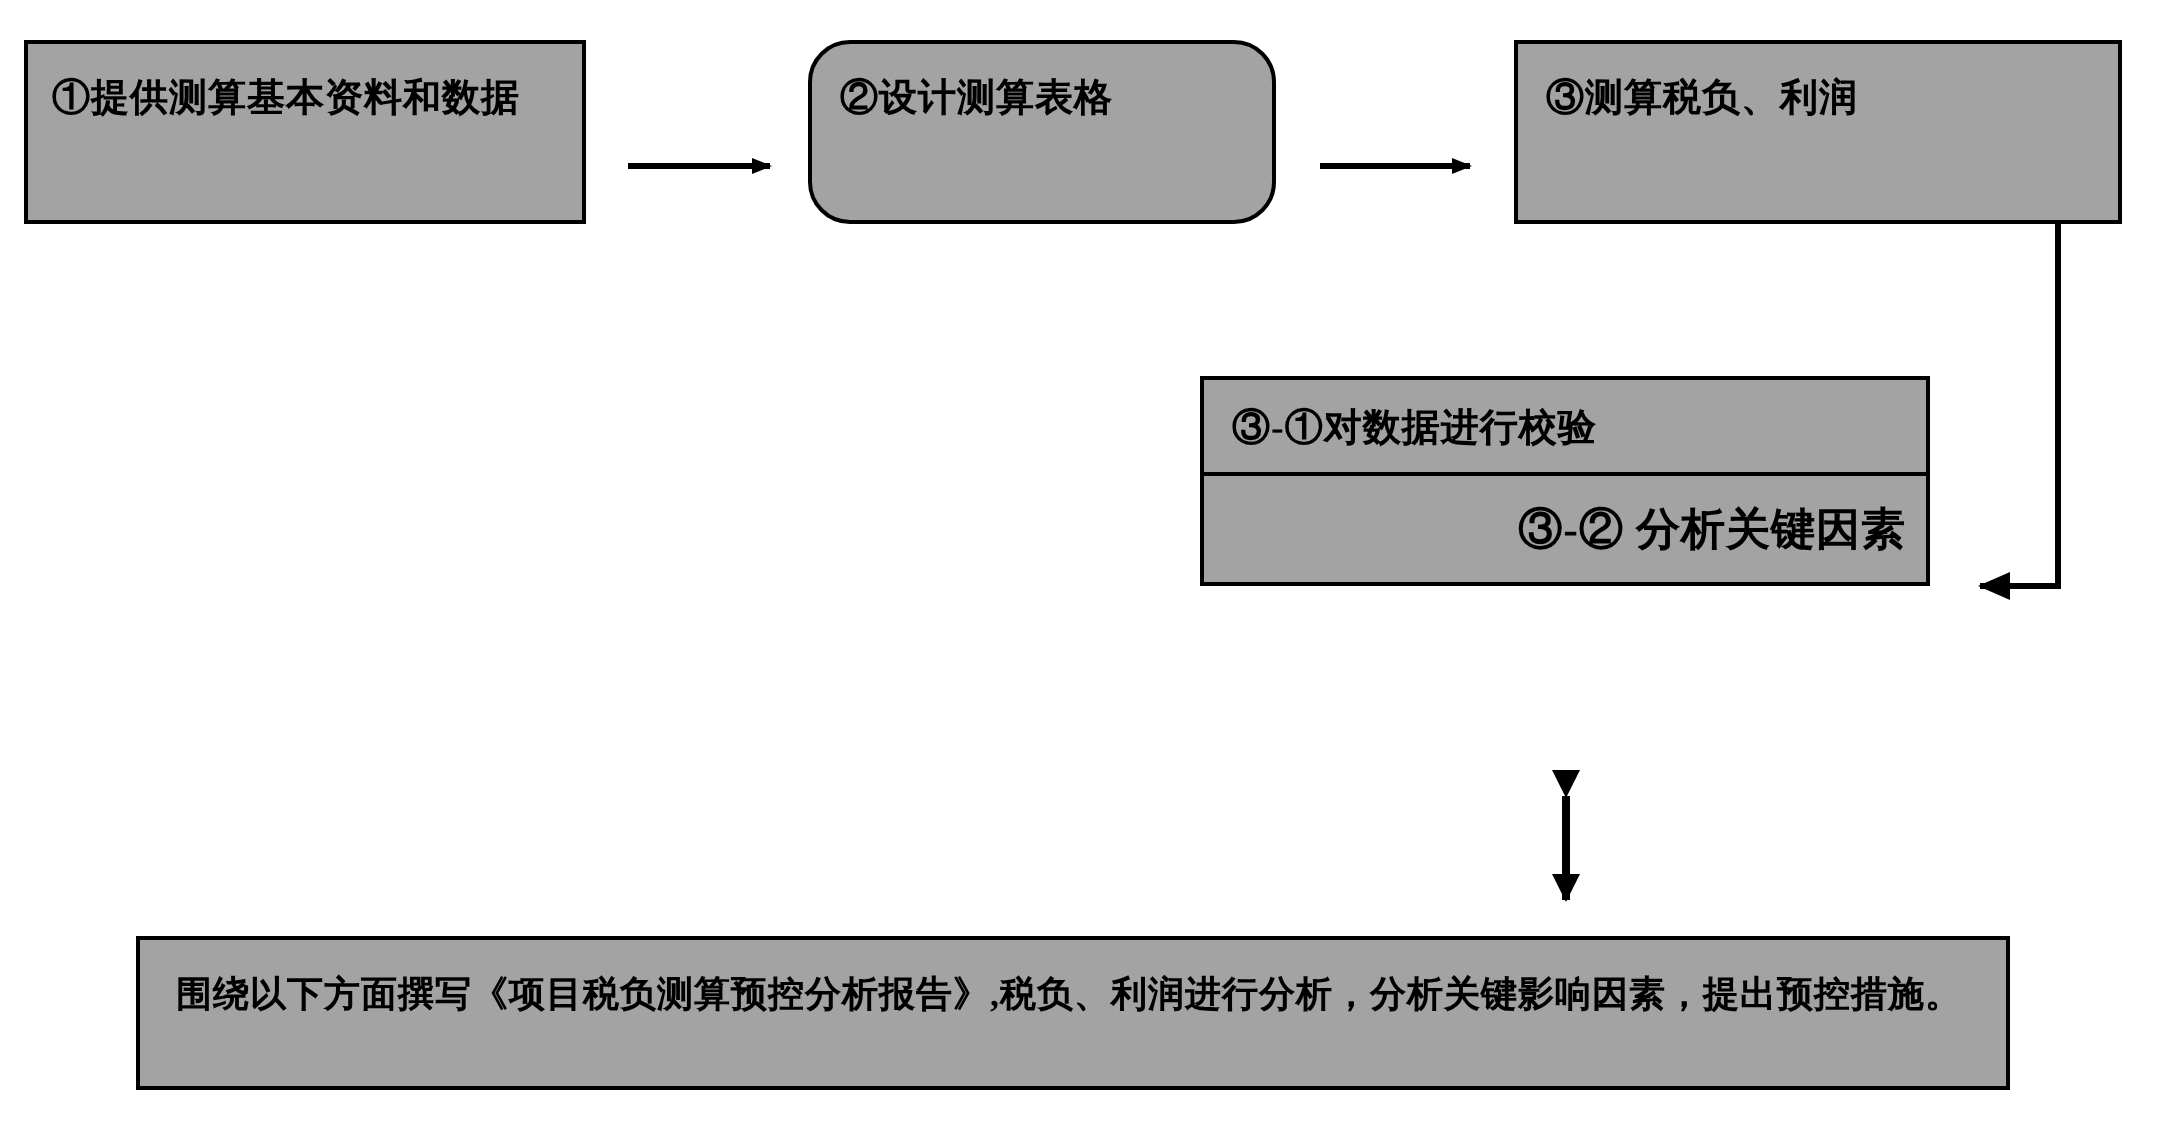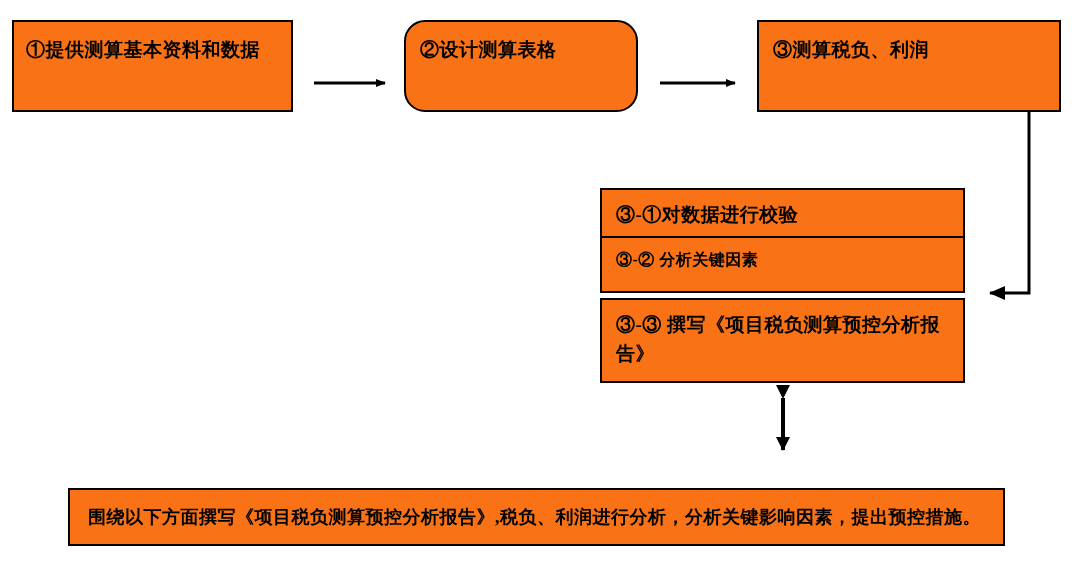--- a/index.html
+++ b/index.html
@@ -20,21 +20,21 @@
     position: absolute;
     left: 0;
     top: 0;
     width: 1080px;
     height: 568px;
   }
   .node {
     position: absolute;
     box-sizing: border-box;
     border: 2px solid #000000;
-    background: #f97316;
+    background: #a3a3a3;
     color: #000000;
     font-weight: bold;
     line-height: 1.5;
     letter-spacing: 0.5px;
   }
   .node .txt {
     display: block;
     white-space: pre-wrap;
   }
 
@@ -46,25 +46,25 @@
   #node-step1 .txt { padding: 14px 12px 0 12px; font-size: 19px; }
   #node-step2 .txt { padding: 14px 12px 0 14px; font-size: 19px; }
   #node-step3 .txt { padding: 14px 12px 0 14px; font-size: 19px; }
 
   
   #node-sub1 { left: 600px; top: 188px; width: 365px; height: 61px; }
   #node-sub2 { left: 600px; top: 236px; width: 365px; height: 57px; }
   #node-sub3 { left: 600px; top: 298px; width: 365px; height: 85px; }
 
   #node-sub1 .txt { padding: 11px 10px 0 14px; font-size: 19px; }
-  #node-sub2 .txt { padding: 10px 10px 0 14px; font-size: 16px; }
+  #node-sub2 .txt { padding: 10px 10px 0 14px; font-size: 22px; text-align: right; }
   #node-sub3 .txt { padding: 11px 12px 0 14px; font-size: 19px; }
 
   
-  #node-note { left: 68px; top: 488px; width: 937px; height: 58px; }
+  #node-note { left: 68px; top: 468px; width: 937px; height: 77px; }
   #node-note .txt {
     padding: 13px 16px 0 18px;
     font-size: 18px;
     line-height: 1.6;
   }
 
   svg.conn {
     position: absolute;
     left: 0;
     top: 0;
@@ -116,21 +116,18 @@
   </div>
 
   <div class="node" id="node-sub1">
     <span class="txt">③-①对数据进行校验</span>
   </div>
 
   <div class="node" id="node-sub2">
     <span class="txt">③-② 分析关键因素</span>
   </div>
 
-  <div class="node" id="node-sub3">
-    <span class="txt">③-③ 撰写《项目税负测算预控分析报告》</span>
-  </div>
 
   <div class="node" id="node-note">
     <span class="txt">围绕以下方面撰写《项目税负测算预控分析报告》,税负、利润进行分析，分析关键影响因素，提出预控措施。</span>
   </div>
 
 </div>
 
 </body></html>

